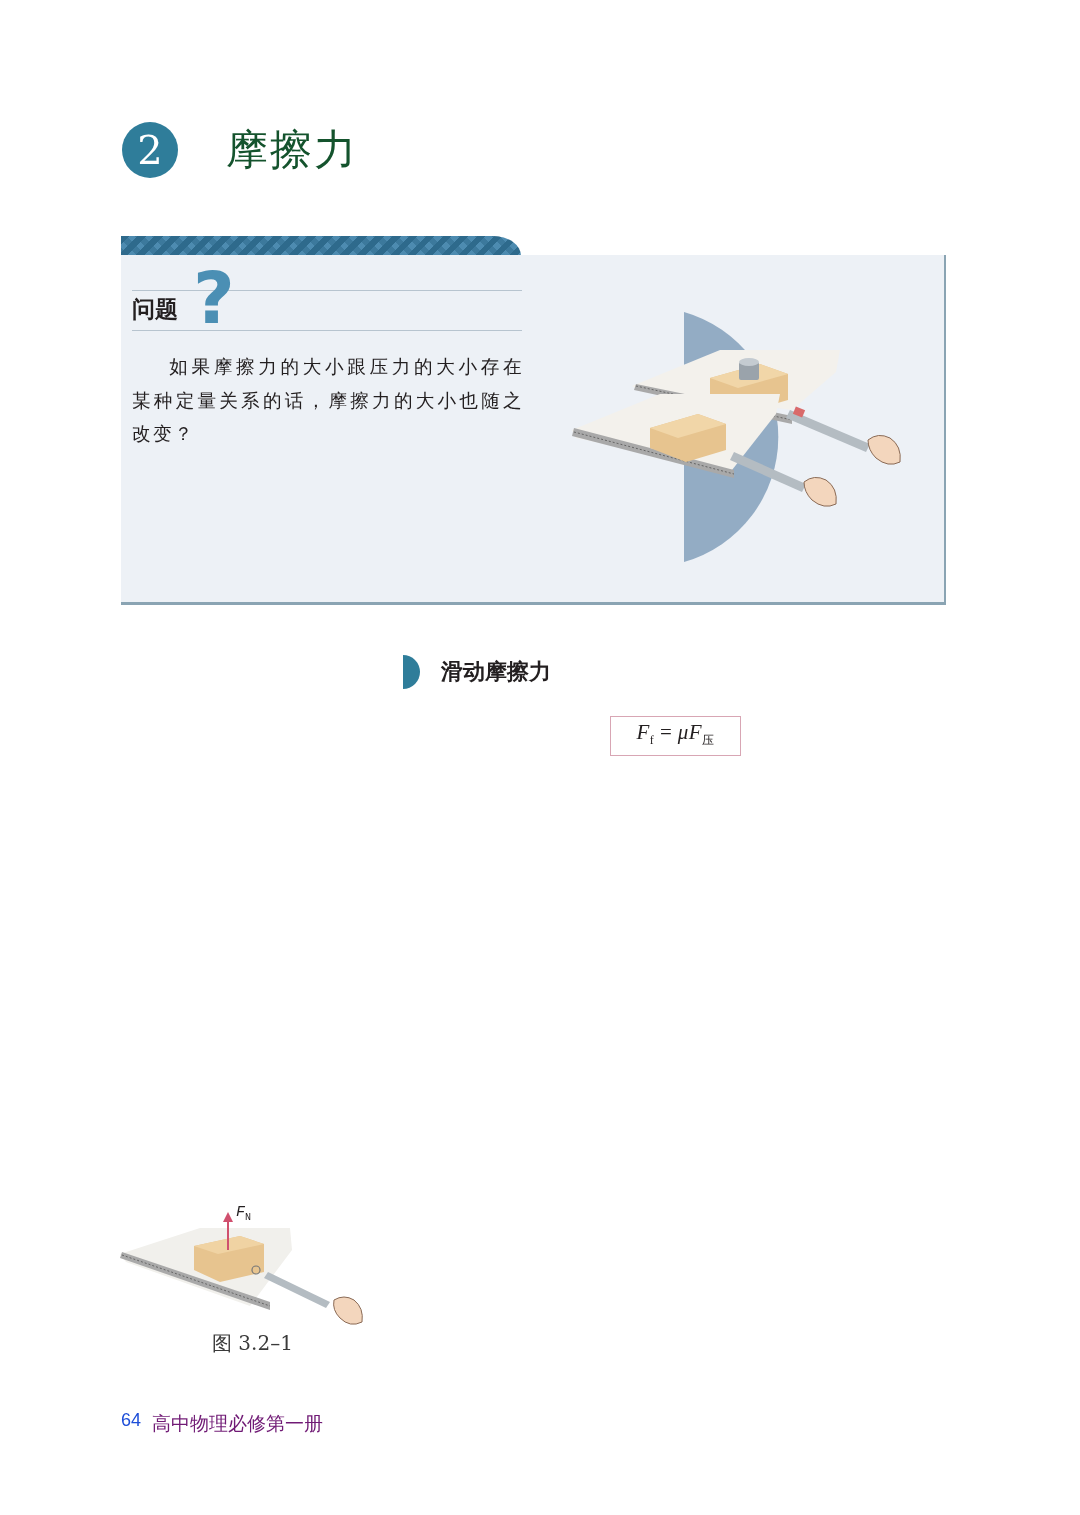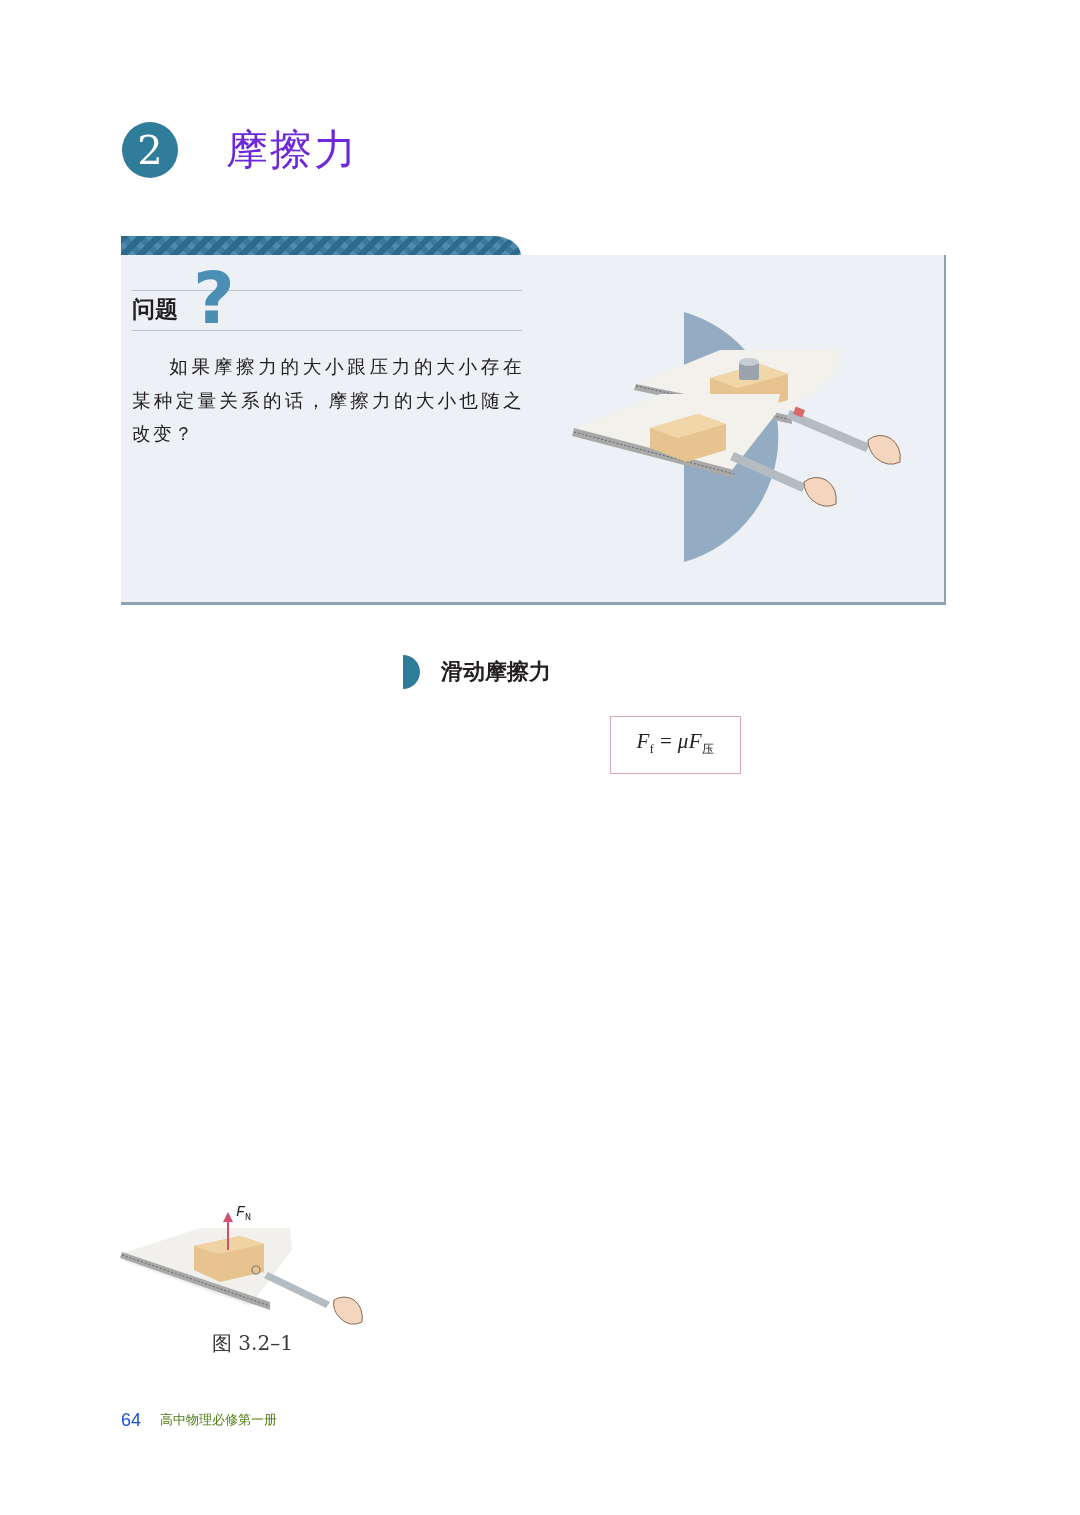--- a/index.html
+++ b/index.html
@@ -9,21 +9,21 @@
   }
   .abs { position: absolute; }
 
   
   .sec-num {
     left: 122px; top: 122px; width: 56px; height: 56px; border-radius: 50%;
     background: #2f7d9a; color: #fff; font-size: 40px; line-height: 56px; text-align: center;
     font-family: "DejaVu Serif", serif;
   }
   .sec-title {
-    left: 226px; top: 120px; font-size: 42px; line-height: 60px; color: #6d28d9; letter-spacing: 2px;
+    left: 226px; top: 120px; font-size: 42px; line-height: 60px; color: #14532d; letter-spacing: 2px;
     font-family: "DejaVu Serif", serif;
   }
 
   
   .qbox-band {
     left: 121px; top: 236px; width: 400px; height: 20px;
     background: repeating-linear-gradient(135deg, #2e6a8c 0 6px, #4d8bb0 6px 12px);
     border-top-right-radius: 28px 20px;
   }
   .qbox-band2 {
@@ -69,31 +69,31 @@
     margin-top: 22px; font-size: 19.6px; line-height: 33.5px; text-align: justify; letter-spacing: 0.4px;
   }
   .body p { margin: 0; text-indent: 2em; }
   .body p.noindent { text-indent: 0; }
   .hl { color: #2f8aa6; font-weight: bold; font-family: "DejaVu Sans", sans-serif; }
   .en { color: #2f8aa6; font-family: "Liberation Serif", serif; font-size: 20px; }
   .var { font-style: italic; font-family: "Liberation Serif", serif; }
   sub { font-size: 12px; font-style: normal; }
   .formula-wrap { text-align: center; margin: 12px 0 10px 0; }
   .formula {
-    display: inline-block; border: 1.5px solid #d8a6b4; padding: 9px 26px; font-size: 21px; line-height: 30px;
+    display: inline-block; border: 1.5px solid #d8a6b4; padding: 0 26px; font-size: 21px; line-height: 30px;
     font-family: "Liberation Serif", serif;
   }
 
   
   .fig { left: 118px; top: 1200px; width: 260px; height: 140px; }
   .fig-cap { left: 212px; top: 1330px; font-size: 20px; color: #3a3a3a; font-family: "DejaVu Serif", serif; }
 
   
   .pg-num { left: 121px; top: 1410px; font-size: 18px; color: #1d4ed8; font-family: "Liberation Sans", sans-serif; }
-  .pg-book { left: 160px; top: 1411px; font-size: 13px; color: #4d7c0f; font-family: "DejaVu Serif", serif; }
+  .pg-book { left: 152px; top: 1411px; font-size: 19px; color: #701a75; font-family: "DejaVu Serif", serif; }
 </style>
 </head>
 <body>
 
 <div class="abs sec-num">2</div>
 <div class="abs sec-title">摩擦力</div>
 
 <div class="abs qbox-band"></div>
 <div class="abs qbox-band2"></div>
 <div class="abs qbox"></div>

